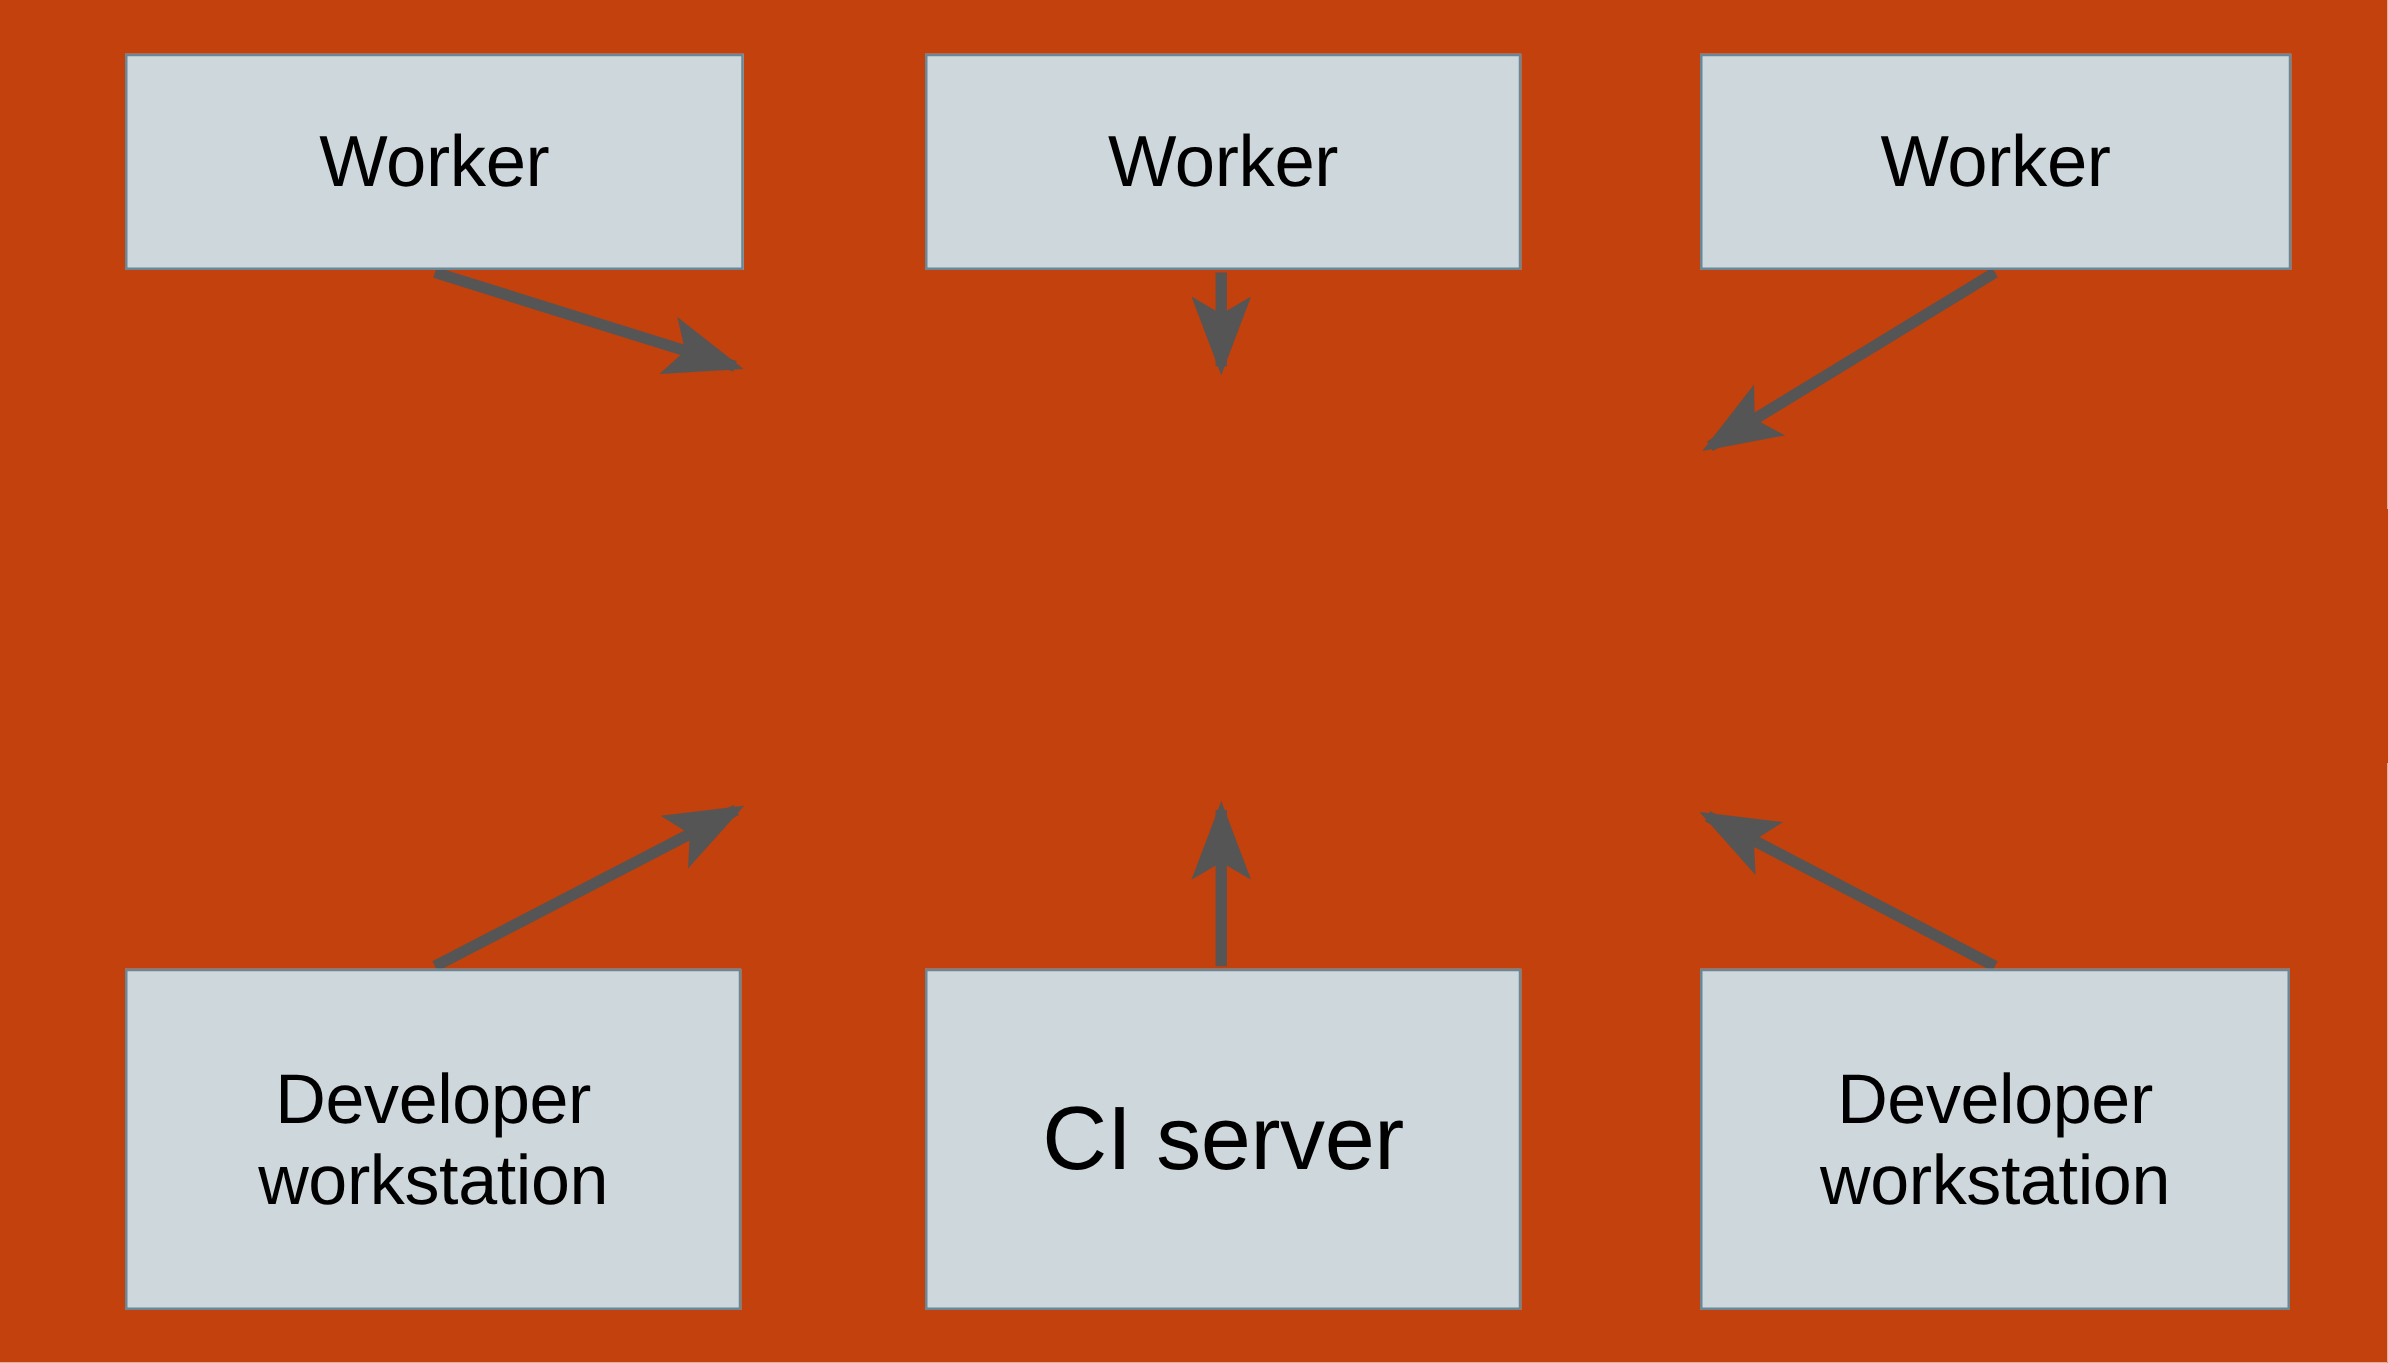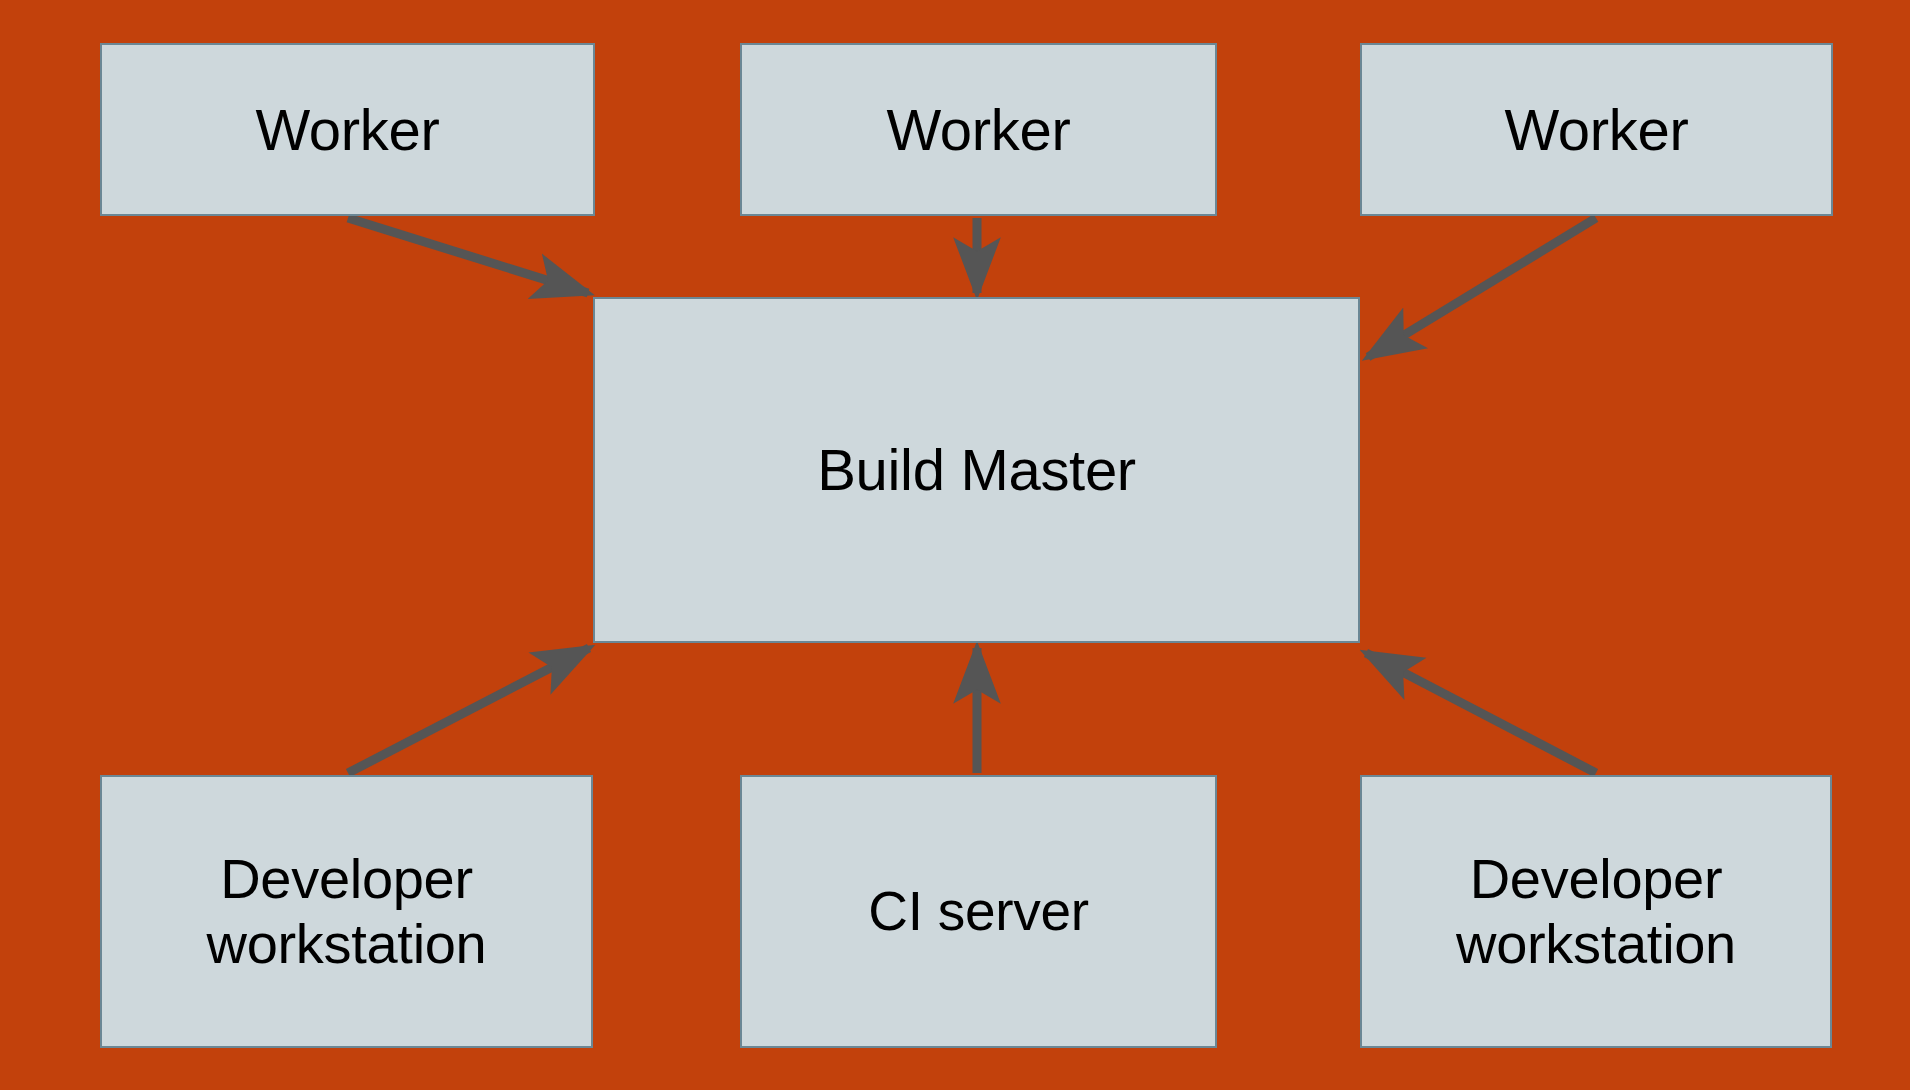--- a/index.html
+++ b/index.html
@@ -37,21 +37,21 @@
     color: #000000;
     line-height: 1.16;
     white-space: pre-line;
     letter-spacing: -0.3px;
   }
   .node-worker-left   { left: 100px;  top: 43px;  width: 495px; height: 173px; font-size: 58px; }
   .node-worker-mid    { left: 740px;  top: 43px;  width: 477px; height: 173px; font-size: 58px; }
   .node-worker-right  { left: 1360px; top: 43px;  width: 473px; height: 173px; font-size: 58px; }
   .node-build-master  { left: 593px;  top: 297px; width: 767px; height: 346px; font-size: 58px; }
   .node-dev-left      { left: 100px;  top: 775px; width: 493px; height: 273px; font-size: 56px; }
-  .node-ci-server     { left: 740px;  top: 775px; width: 477px; height: 273px; font-size: 55px; }
+  .node-ci-server     { left: 740px;  top: 775px; width: 477px; height: 273px; font-size: 72px; }
   .node-dev-right     { left: 1360px; top: 775px; width: 472px; height: 273px; font-size: 56px; }
 </style>
 </head>
 <body>
 
 <div id="diagram-canvas">
 
   <svg id="edge-layer" viewBox="0 0 1910 1090">
     <defs>
       <marker id="arrowhead" markerWidth="7" markerHeight="7" refX="6.2" refY="3.0" orient="auto" markerUnits="strokeWidth">
@@ -77,23 +77,20 @@
   </div>
 
   <div class="node node-worker-mid">
     <span>Worker</span>
   </div>
 
   <div class="node node-worker-right">
     <span>Worker</span>
   </div>
 
-  <div class="node node-build-master">
-    <span>Build Master</span>
-  </div>
 
   <div class="node node-dev-left">
     <span>Developer
 workstation</span>
   </div>
 
   <div class="node node-ci-server">
     <span>CI server</span>
   </div>
 

